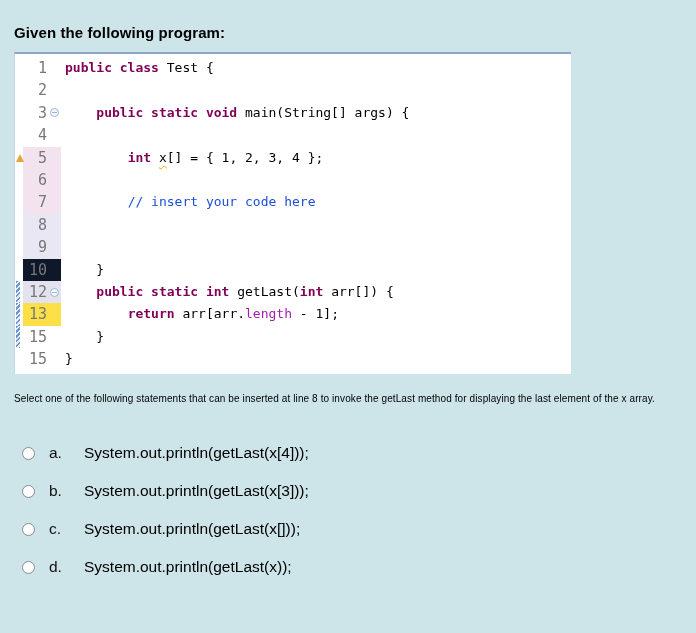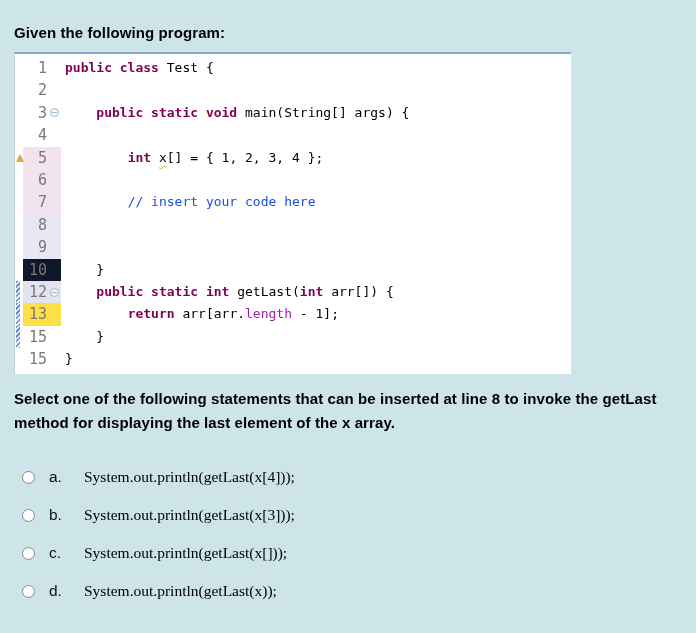--- a/index.html
+++ b/index.html
@@ -74,22 +74,22 @@
     text-decoration:underline;
     text-decoration-style:wavy;
     text-decoration-color:#d2b500;
     text-decoration-thickness:1px;
     text-underline-offset:3px;
   }
   
   .question{
     margin:13px 0 0 14px;
     width:652px;
-    font-size:15px;
-    font-weight:bold;
+    font-size:10px;
+    font-weight:normal;
     line-height:24px;
     letter-spacing:.1px;
   }
   .options{margin:32px 0 0 0;}
   .option-row{
     display:flex;align-items:center;
     margin:0 0 18px 22px;height:20px;
     cursor:default;
   }
   .radio{
@@ -97,21 +97,21 @@
     border:1px solid #8c8c8c;
     background:radial-gradient(circle at 40% 35%, #ffffff 60%, #e9e9e9 100%);
     box-sizing:border-box;flex:0 0 13px;
   }
   .opt-letter{
     margin-left:14px;width:24px;
     font-size:15.5px;color:#111;
   }
   .opt-text{
     margin-left:11px;
-    font-size:15.5px;color:#000;font-family:Liberation Serif, serif;
+    font-size:15.5px;color:#000;
   }
 </style>
 </head>
 <body>
 
 <div class="page-title">Given the following program:</div>
 
 <div class="code-panel">
   <div id="code-lines">
       <div class="cl">

